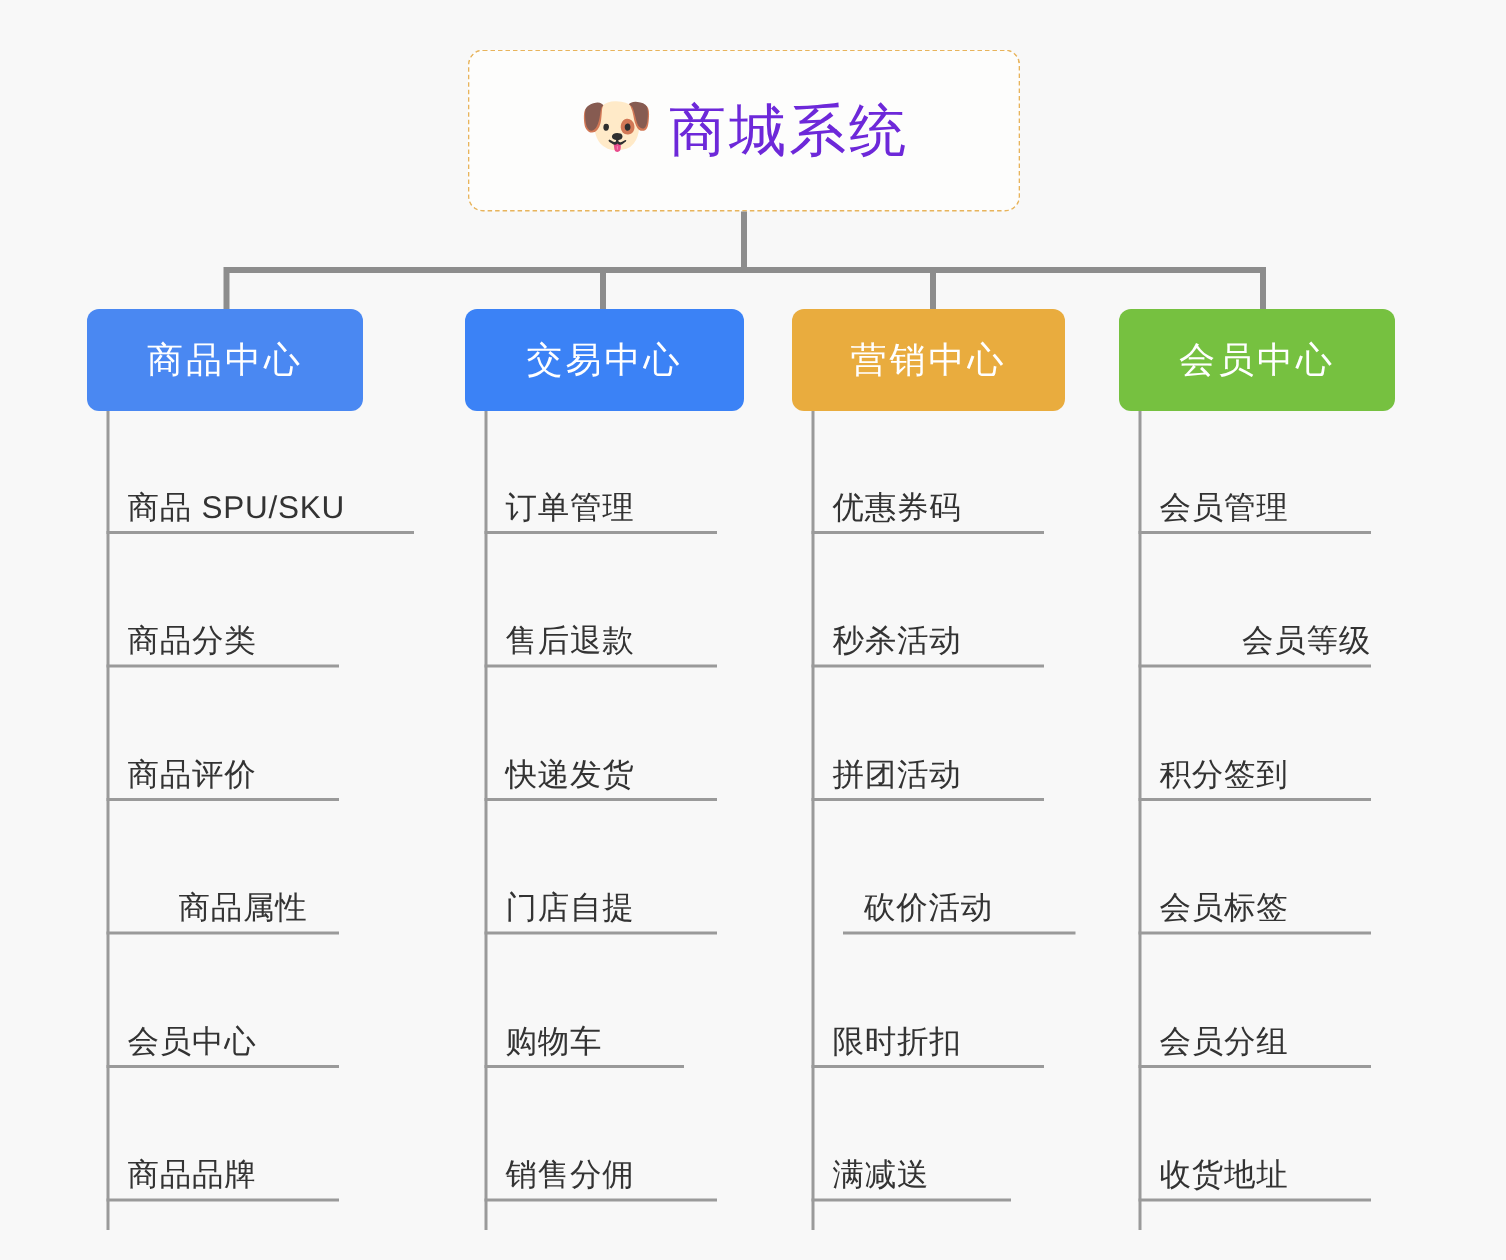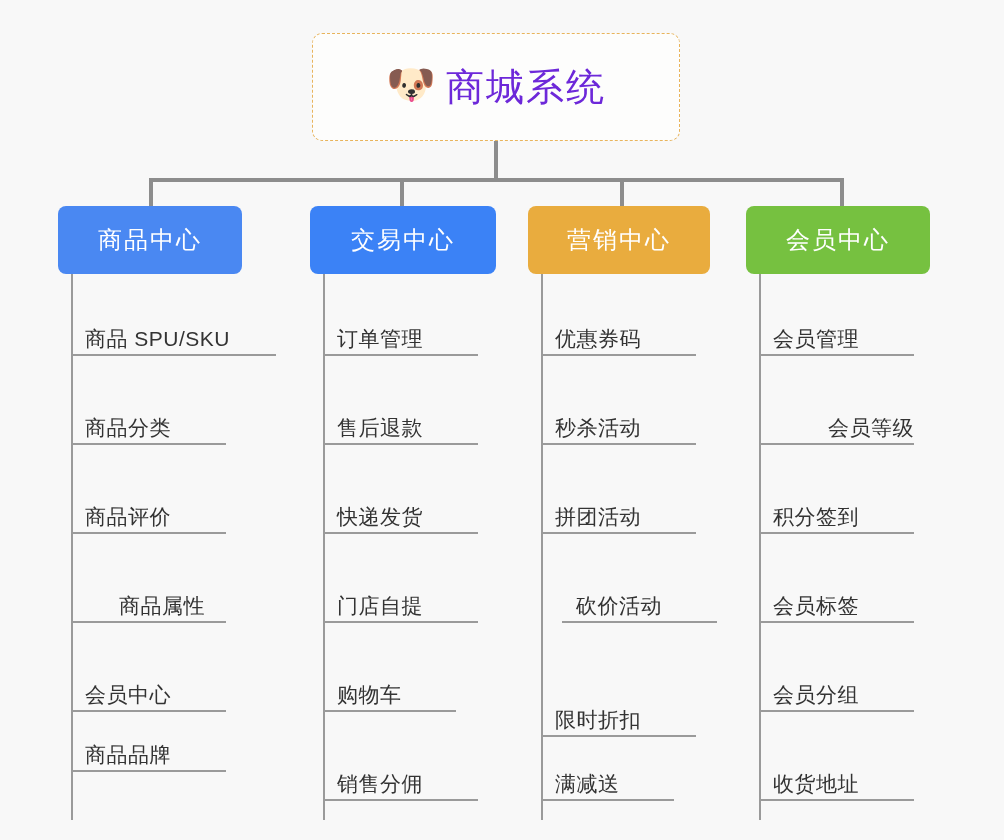--- a/index.html
+++ b/index.html
@@ -143,21 +143,21 @@
   </div>
   <div class="leaf-item" style="left: 71px; top: 488px; width: 155px; border-bottom-color: rgb(154, 154, 154);">
     <span class="leaf-label">商品评价</span>
   </div>
   <div class="leaf-item" style="left: 71px; top: 577px; width: 155px; border-bottom-color: rgb(154, 154, 154); padding-left: 48px;">
     <span class="leaf-label">商品属性</span>
   </div>
   <div class="leaf-item" style="left: 71px; top: 666px; width: 155px; border-bottom-color: rgb(154, 154, 154);">
     <span class="leaf-label">会员中心</span>
   </div>
-  <div class="leaf-item" style="left: 71px; top: 726px; width: 155px; border-bottom-color: rgb(154, 154, 154);">
+  <div class="leaf-item" style="left: 71px; top: 755px; width: 155px; border-bottom-color: rgb(154, 154, 154);">
     <span class="leaf-label">商品品牌</span>
   </div>
 
   <div class="leaf-item" style="left: 323px; top: 310px; width: 155px; border-bottom-color: rgb(154, 154, 154);">
     <span class="leaf-label">订单管理</span>
   </div>
   <div class="leaf-item" style="left: 323px; top: 399px; width: 155px; border-bottom-color: rgb(154, 154, 154);">
     <span class="leaf-label">售后退款</span>
   </div>
   <div class="leaf-item" style="left: 323px; top: 488px; width: 155px; border-bottom-color: rgb(154, 154, 154);">
@@ -178,21 +178,21 @@
   </div>
   <div class="leaf-item" style="left: 541px; top: 399px; width: 155px; border-bottom-color: rgb(154, 154, 154);">
     <span class="leaf-label">秒杀活动</span>
   </div>
   <div class="leaf-item" style="left: 541px; top: 488px; width: 155px; border-bottom-color: rgb(154, 154, 154);">
     <span class="leaf-label">拼团活动</span>
   </div>
   <div class="leaf-item" style="left: 562px; top: 577px; width: 155px; border-bottom-color: rgb(154, 154, 154);">
     <span class="leaf-label">砍价活动</span>
   </div>
-  <div class="leaf-item" style="left: 541px; top: 691px; width: 155px; border-bottom-color: rgb(154, 154, 154);">
+  <div class="leaf-item" style="left: 541px; top: 666px; width: 155px; border-bottom-color: rgb(154, 154, 154);">
     <span class="leaf-label">限时折扣</span>
   </div>
   <div class="leaf-item" style="left: 541px; top: 755px; width: 133px; border-bottom-color: rgb(154, 154, 154);">
     <span class="leaf-label">满减送</span>
   </div>
 
   <div class="leaf-item" style="left: 759px; top: 310px; width: 155px; border-bottom-color: rgb(154, 154, 154);">
     <span class="leaf-label">会员管理</span>
   </div>
   <div class="leaf-item" style="left: 759px; top: 399px; width: 155px; border-bottom-color: rgb(154, 154, 154); justify-content: flex-end;">

